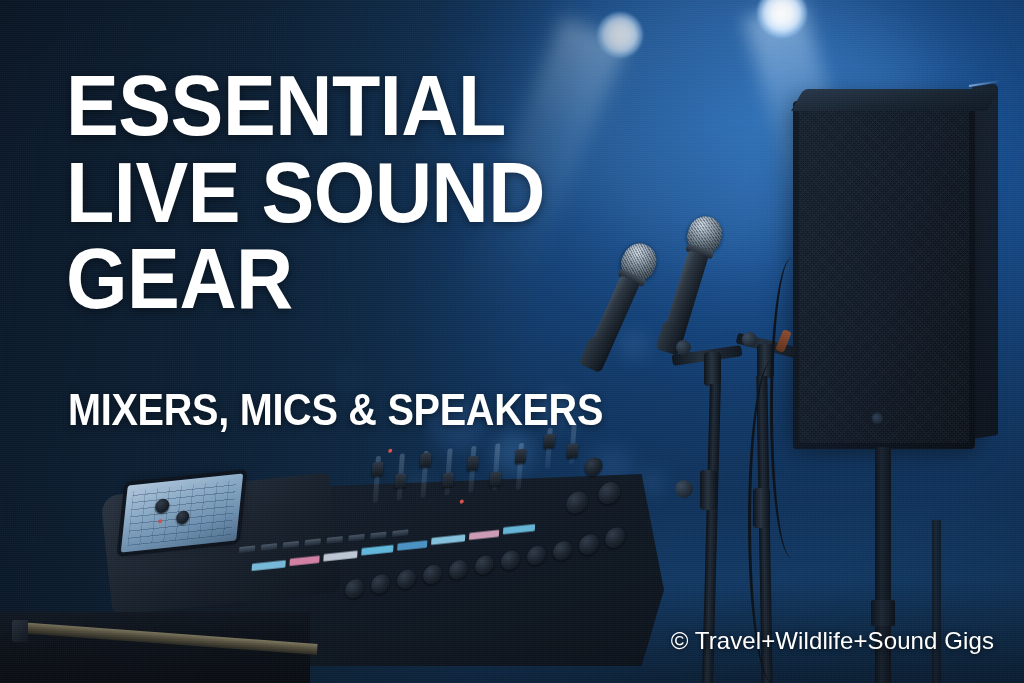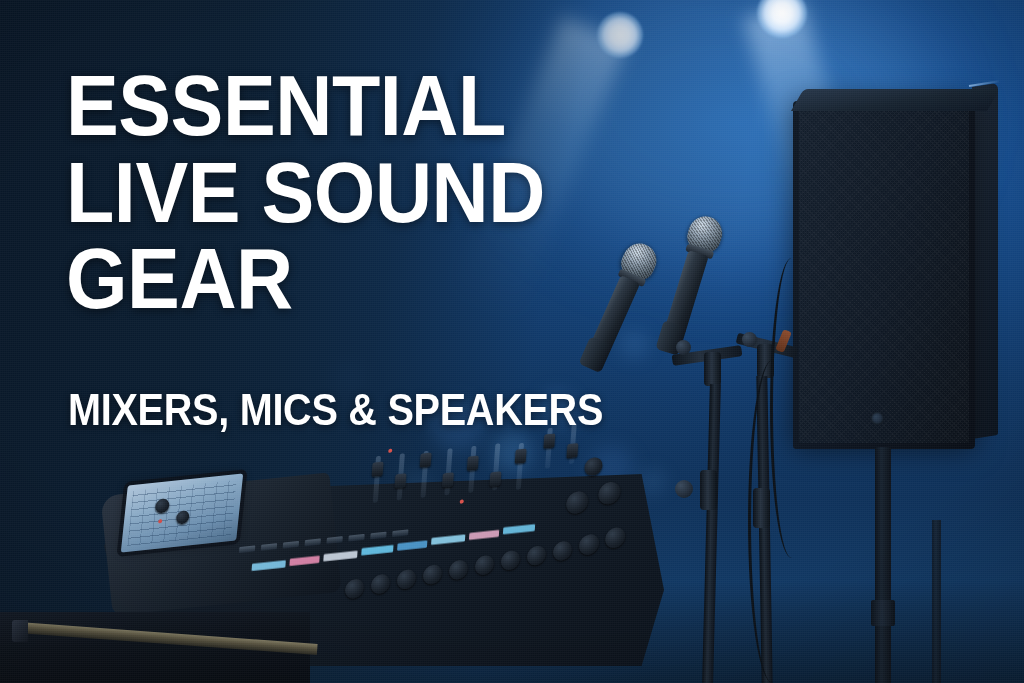--- a/index.html
+++ b/index.html
@@ -436,14 +436,15 @@
   <div class="grain"></div>
 
   <div class="headline">
     <span class="hl">ESSENTIAL</span>
     <span class="hl">LIVE SOUND</span>
     <span class="hl">GEAR</span>
   </div>
 
   <div class="subtitle">MIXERS, MICS &amp; SPEAKERS</div>
 
+  <div class="credit">© Travel+Wildlife+Sound Gigs</div>
 
 </div>
 
 </body></html>

